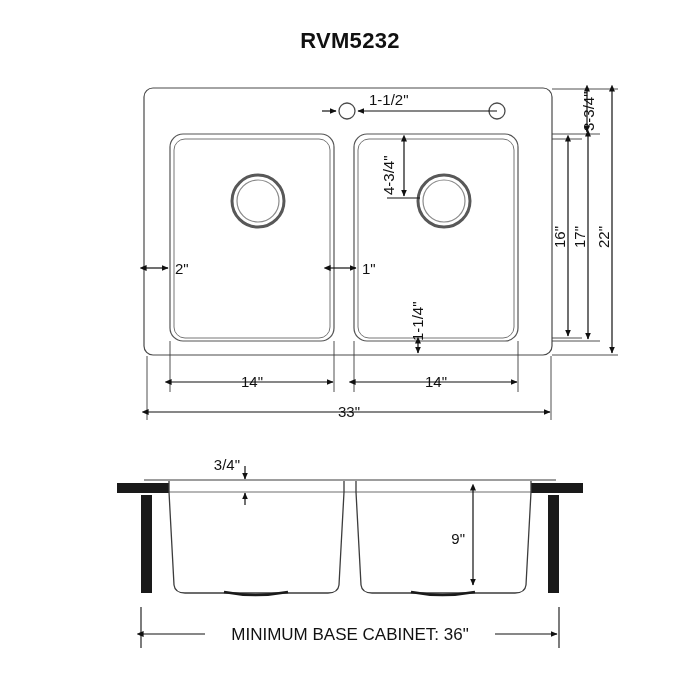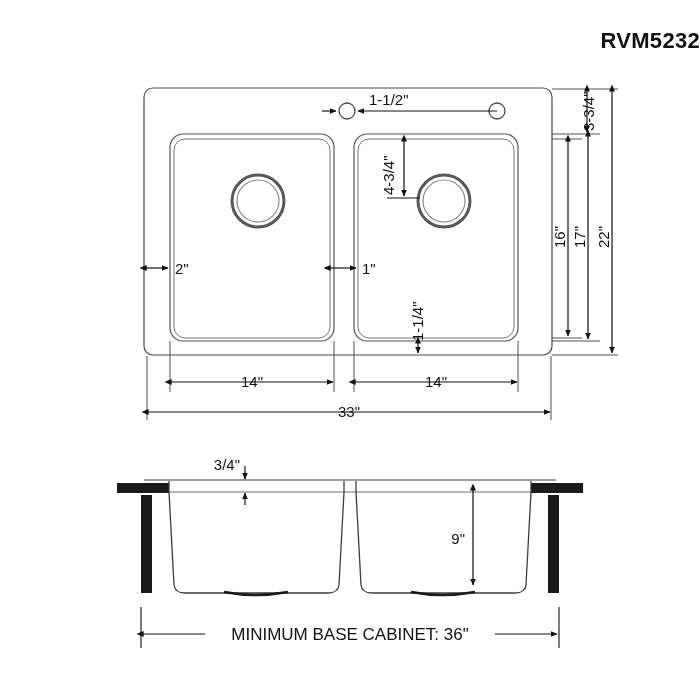--- a/index.html
+++ b/index.html
@@ -20,21 +20,21 @@
     position: relative;
     width: 700px;
     height: 700px;
     background: #ffffff;
   }
   #title {
     position: absolute;
     left: 0;
     top: 28px;
     width: 700px;
-    text-align: right;
+    text-align: center;
     font-size: 22px;
     font-weight: bold;
     letter-spacing: 0.3px;
     color: #111111;
   }
   svg.drawing {
     position: absolute;
     left: 0;
     top: 0;
     width: 700px;

